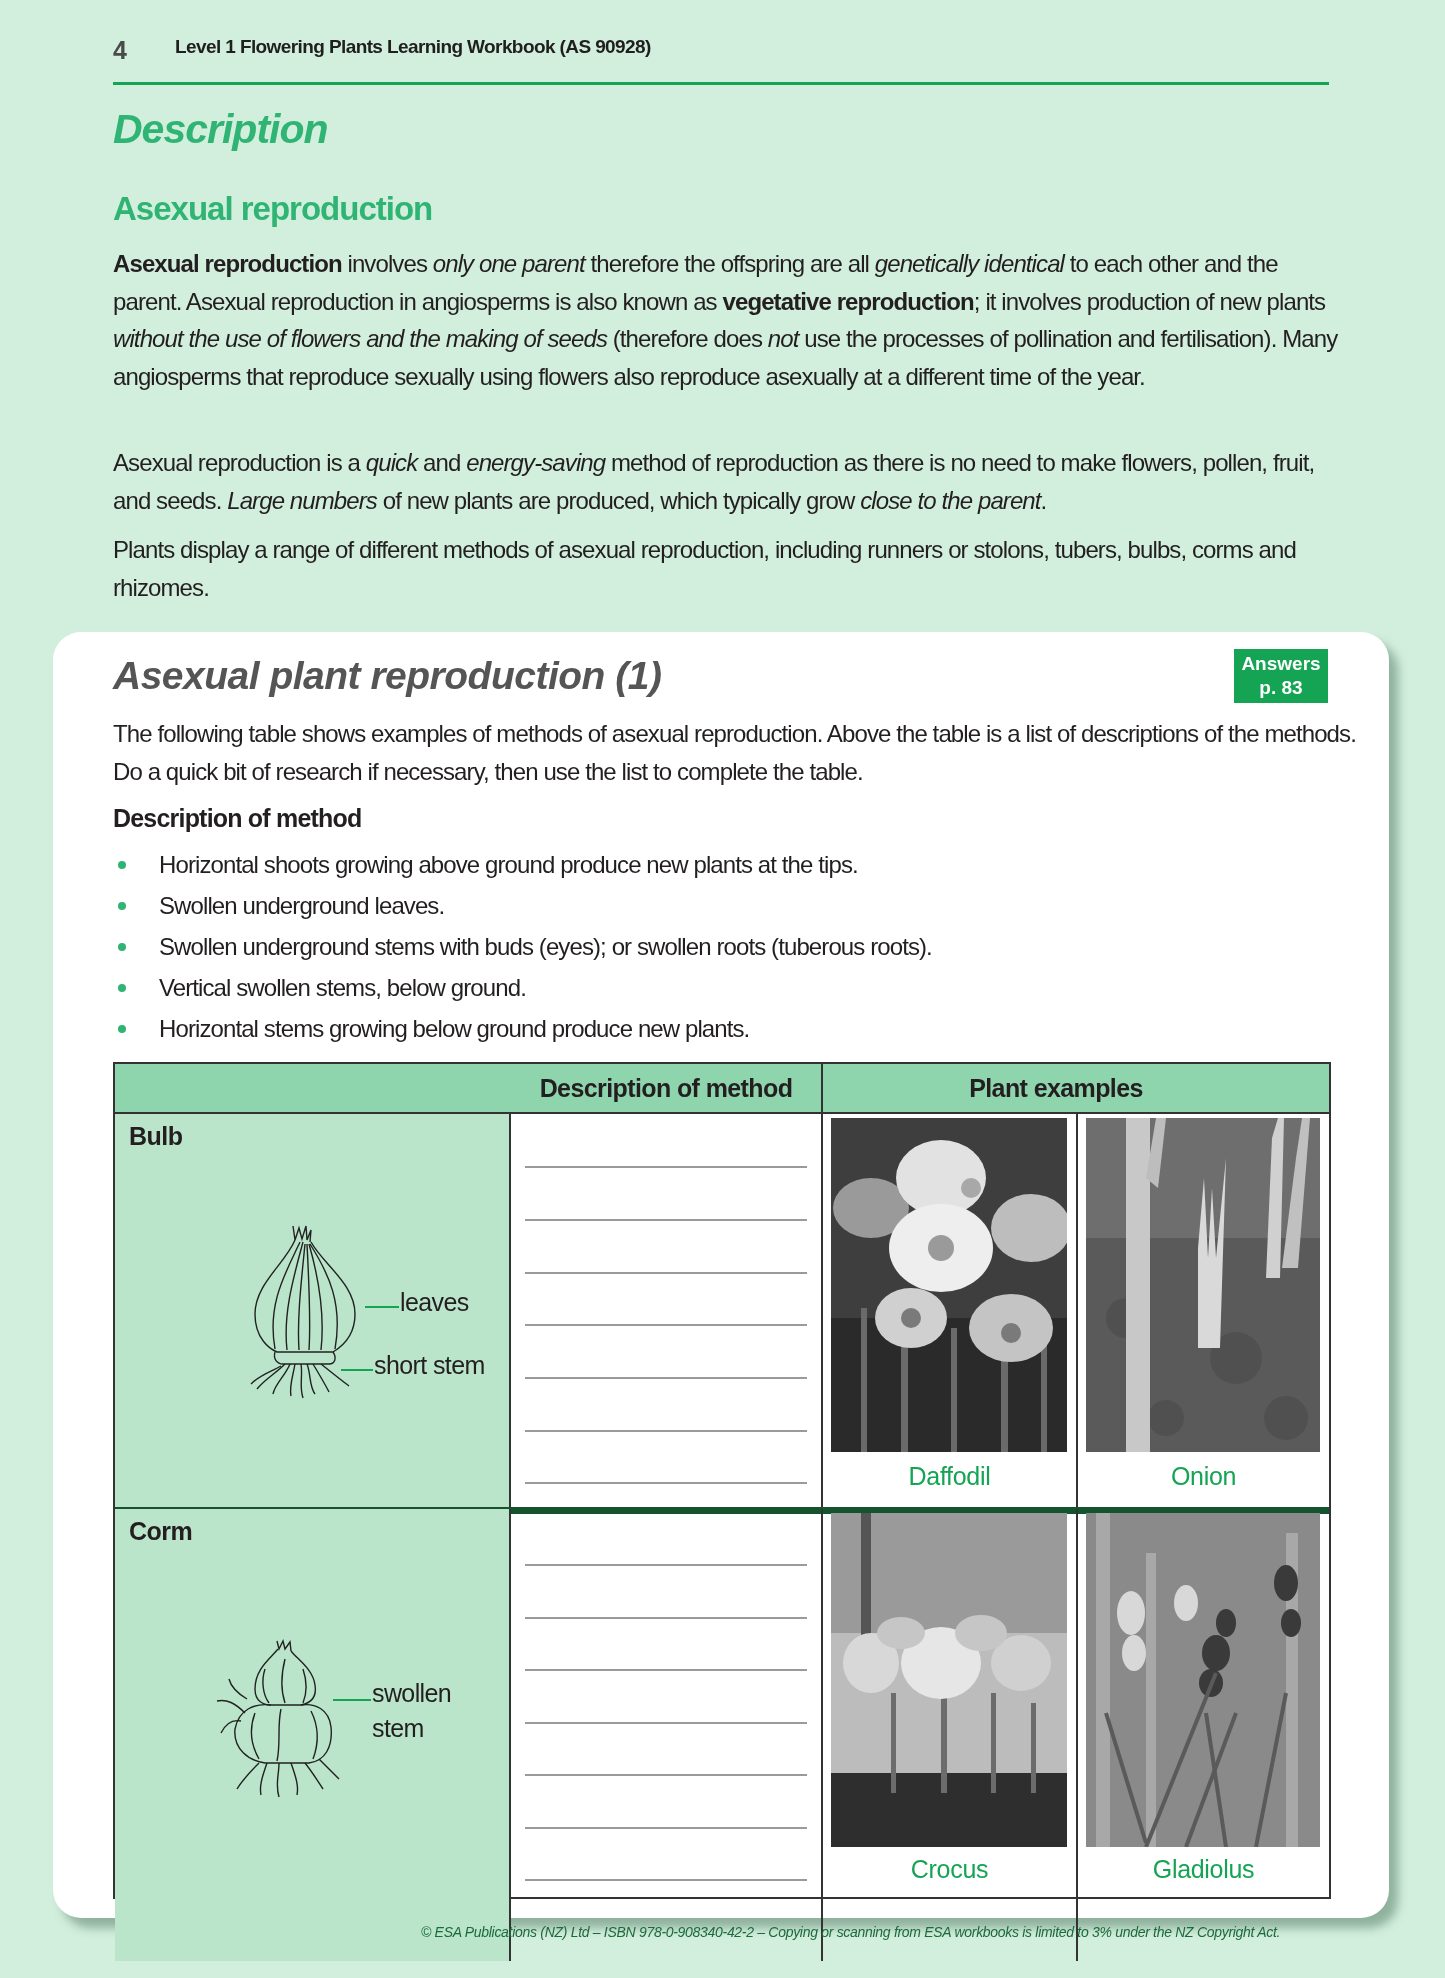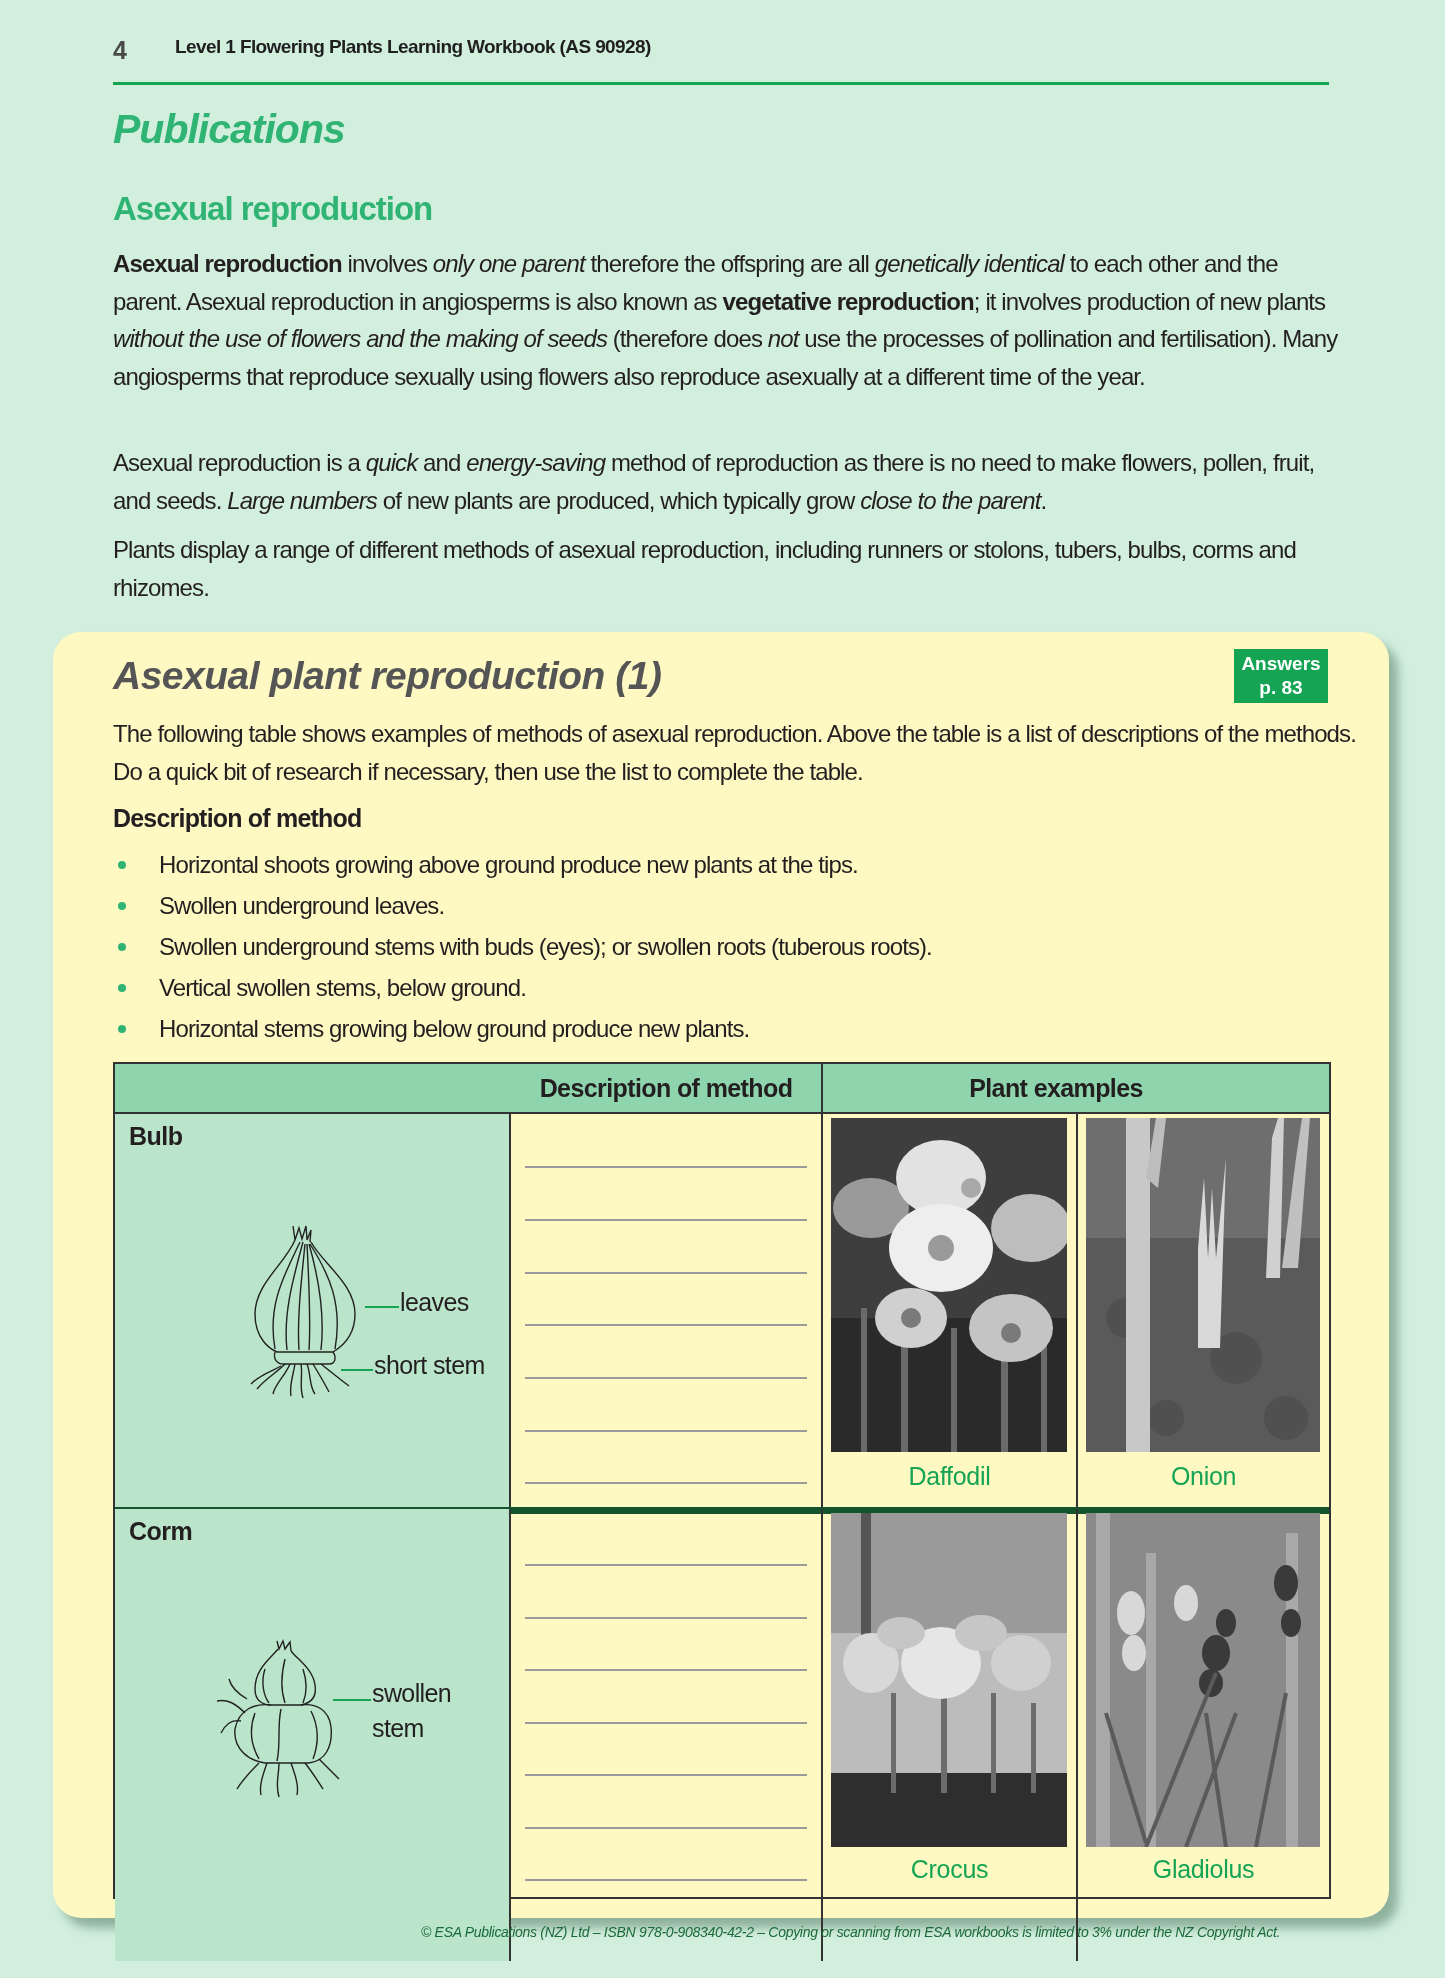--- a/index.html
+++ b/index.html
@@ -17,21 +17,21 @@
   .h2 { position: absolute; left: 113px; top: 190px; font-size: 33px; font-weight: bold; color: #2fb474; letter-spacing: -1px; }
   .intro { position: absolute; left: 113px; width: 1230px; font-size: 24px; line-height: 37.5px; letter-spacing: -0.9px; color: #231f20; }
   .p1 { top: 245px; }
   .p2 { top: 444px; }
   .p3 { top: 531px; }
   .intro b { font-weight: bold; }
   .intro i { font-style: italic; }
 
   .card {
     position: absolute; left: 53px; top: 632px; width: 1336px; height: 1286px;
-    background: #fef9c3; border-radius: 28px;
+    background: #ffffff; border-radius: 28px;
     box-shadow: 9px 10px 10px rgba(90,130,105,0.55);
   }
   .card-title { position: absolute; left: 60px; top: 22px; font-size: 39px; font-weight: bold; font-style: italic; color: #555555; letter-spacing: -0.5px; }
   .answers-badge {
     position: absolute; left: 1181px; top: 17px; width: 94px; height: 54px;
     background: #14a454; color: #ffffff; text-align: center;
     font-size: 19px; font-weight: bold; line-height: 24px; padding-top: 3px; box-sizing: border-box;
   }
   .card-intro { position: absolute; left: 60px; top: 83px; width: 1250px; font-size: 24px; line-height: 37.5px; letter-spacing: -0.9px; }
   .desc-heading { position: absolute; left: 60px; top: 172px; font-size: 25px; font-weight: bold; letter-spacing: -0.8px; }
@@ -67,21 +67,21 @@
 </style>
 </head>
 <body>
 
 <div class="page-header">
   <span class="page-num">4</span>
   <span class="book-title">Level 1 Flowering Plants Learning Workbook (AS 90928)</span>
 </div>
 <div class="header-rule"></div>
 
-<div class="h1">Publications</div>
+<div class="h1">Description</div>
 <div class="h2">Asexual reproduction</div>
 
 <p class="intro p1" style="margin:0"><b>Asexual reproduction</b><span> involves </span><i>only one parent</i><span> therefore the offspring are all </span><i>genetically identical</i><span> to each other and the parent. Asexual reproduction in angiosperms is also known as </span><b>vegetative reproduction</b><span>; it involves production of new plants </span><i>without the use of flowers and the making of seeds</i><span> (therefore does </span><i>not</i><span> use the processes of pollination and fertilisation). Many angiosperms that reproduce sexually using flowers also reproduce asexually at a different time of the year.</span></p>
 
 <p class="intro p2" style="margin:0"><span>Asexual reproduction is a </span><i>quick</i><span> and </span><i>energy-saving</i><span> method of reproduction as there is no need to make flowers, pollen, fruit, and seeds. </span><i>Large numbers</i><span> of new plants are produced, which typically grow </span><i>close to the parent</i><span>.</span></p>
 
 <p class="intro p3" style="margin:0">Plants display a range of different methods of asexual reproduction, including runners or stolons, tubers, bulbs, corms and rhizomes.</p>
 
 <div class="card">
   <div class="card-title">Asexual plant reproduction (1)</div>

